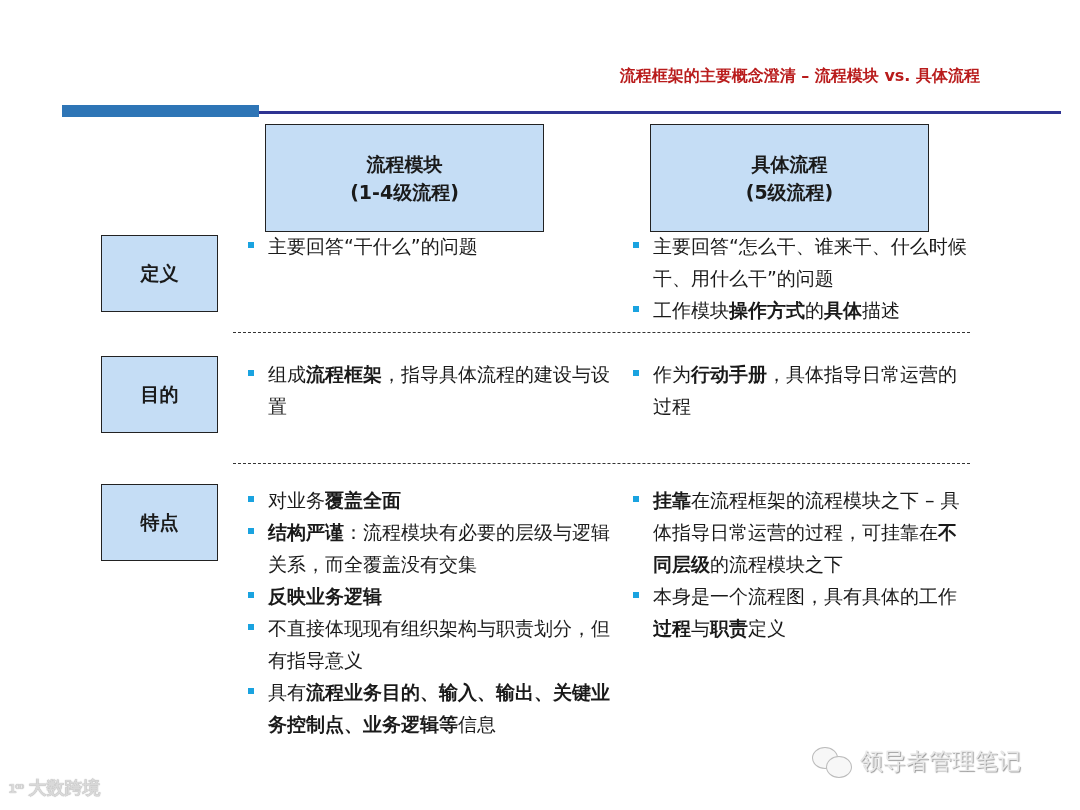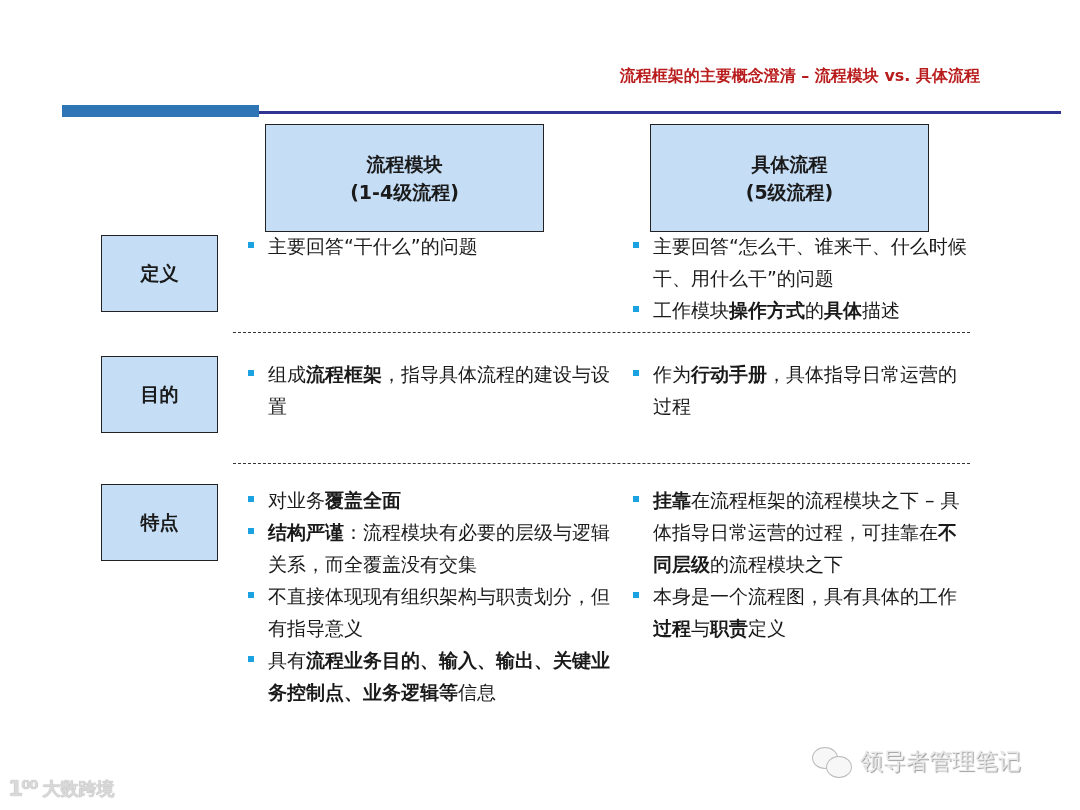--- a/index.html
+++ b/index.html
@@ -29,21 +29,21 @@
   .cell b { font-weight: bold; }
   .c-left { left: 245px; width: 380px; }
   .c-right { left: 630px; width: 345px; }
 
   .wm-left { position: absolute; left: 8px; top: 776px; font-size: 18px; color: #d9d9d9; font-weight: bold;
              text-shadow: 0 0 1px #999; display: flex; align-items: center; gap: 6px; }
   .wm-right { position: absolute; left: 812px; top: 746px; font-size: 23px; color: #e8e8e8;
               text-shadow: 1px 1px 1px #999; display: flex; align-items: center; gap: 6px; }
   .wechat-icon { width: 42px; height: 30px; position: relative; }
   .wechat-icon span { position: absolute; border: 1.5px solid #bbb; border-radius: 50%; background: #f7f7f7; }
-  .logo-icon { font-size: 22px; letter-spacing: -2px; text-align: right; }
+  .logo-icon { font-size: 13px; letter-spacing: -2px; text-align: right; }
 </style>
 </head>
 <body>
 
 <div class="title">流程框架的主要概念澄清 – 流程模块 vs. 具体流程</div>
 <div class="rule-thick"></div>
 <div class="rule-thin"></div>
 
 <div class="colhead left">
   <div>流程模块</div>
@@ -79,20 +79,21 @@
   </div>
 <div class="cell c-right" style="top:358px">
     <ul>
       <li><span>作为</span><b>行动手册</b><span>，具体指导日常运营的过程</span></li>
     </ul>
   </div>
 <div class="cell c-left" style="top:484px">
     <ul>
       <li><span>对业务</span><b>覆盖全面</b></li>
       <li><b>结构严谨</b><span>：流程模块有必要的层级与逻辑关系，而全覆盖没有交集</span></li>
+      <li><b>反映业务逻辑</b></li>
       <li><span>不直接体现现有组织架构与职责划分，但有指导意义</span></li>
       <li><span>具有</span><b>流程业务目的、输入、输出、关键业务控制点、业务逻辑等</b><span>信息</span></li>
     </ul>
   </div>
 <div class="cell c-right" style="top:484px">
     <ul>
       <li><b>挂靠</b><span>在流程框架的流程模块之下 – 具体指导日常运营的过程，可挂靠在</span><b>不同层级</b><span>的流程模块之下</span></li>
       <li><span>本身是一个流程图，具有具体的工作</span><b>过程</b><span>与</span><b>职责</b><span>定义</span></li>
     </ul>
   </div>

